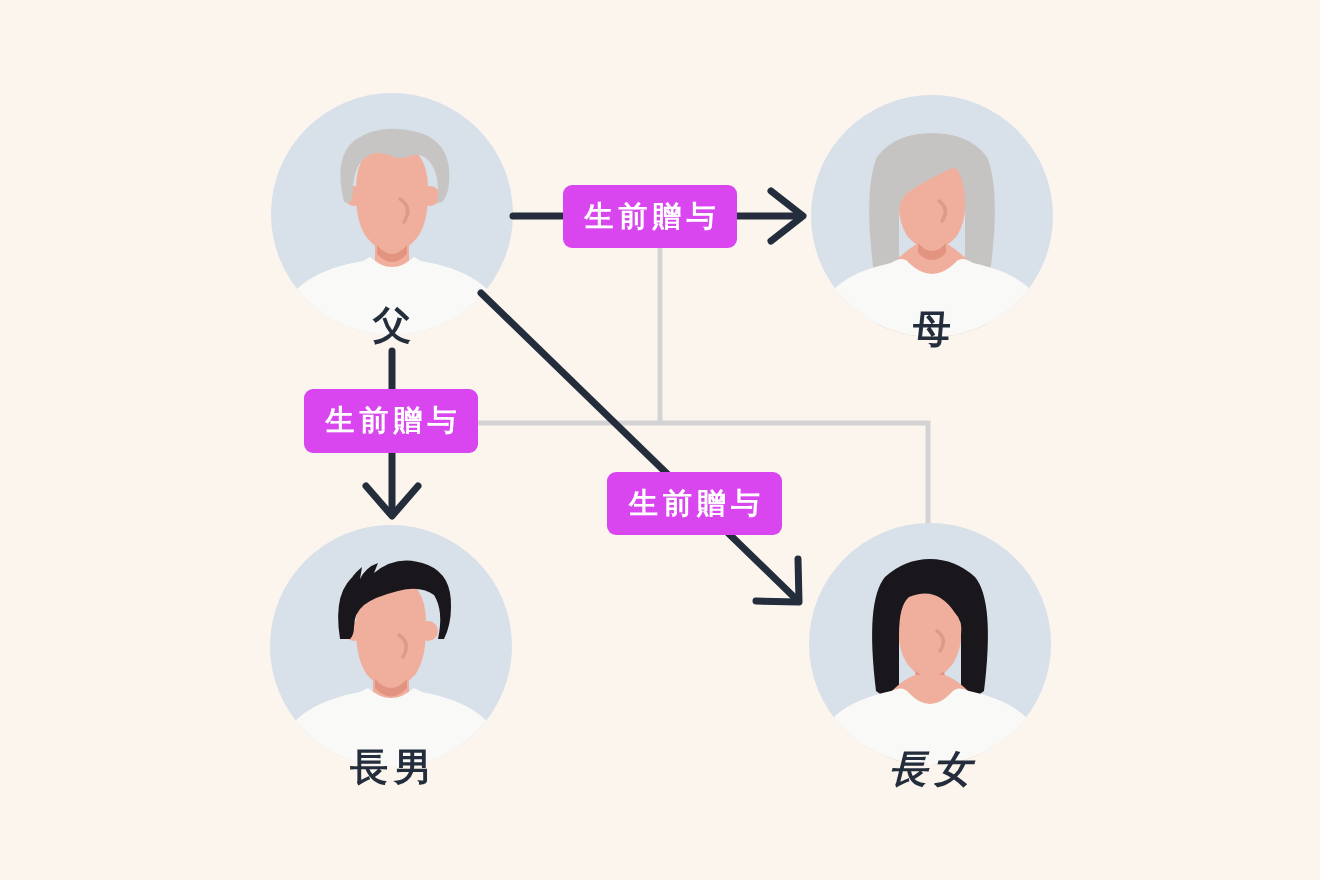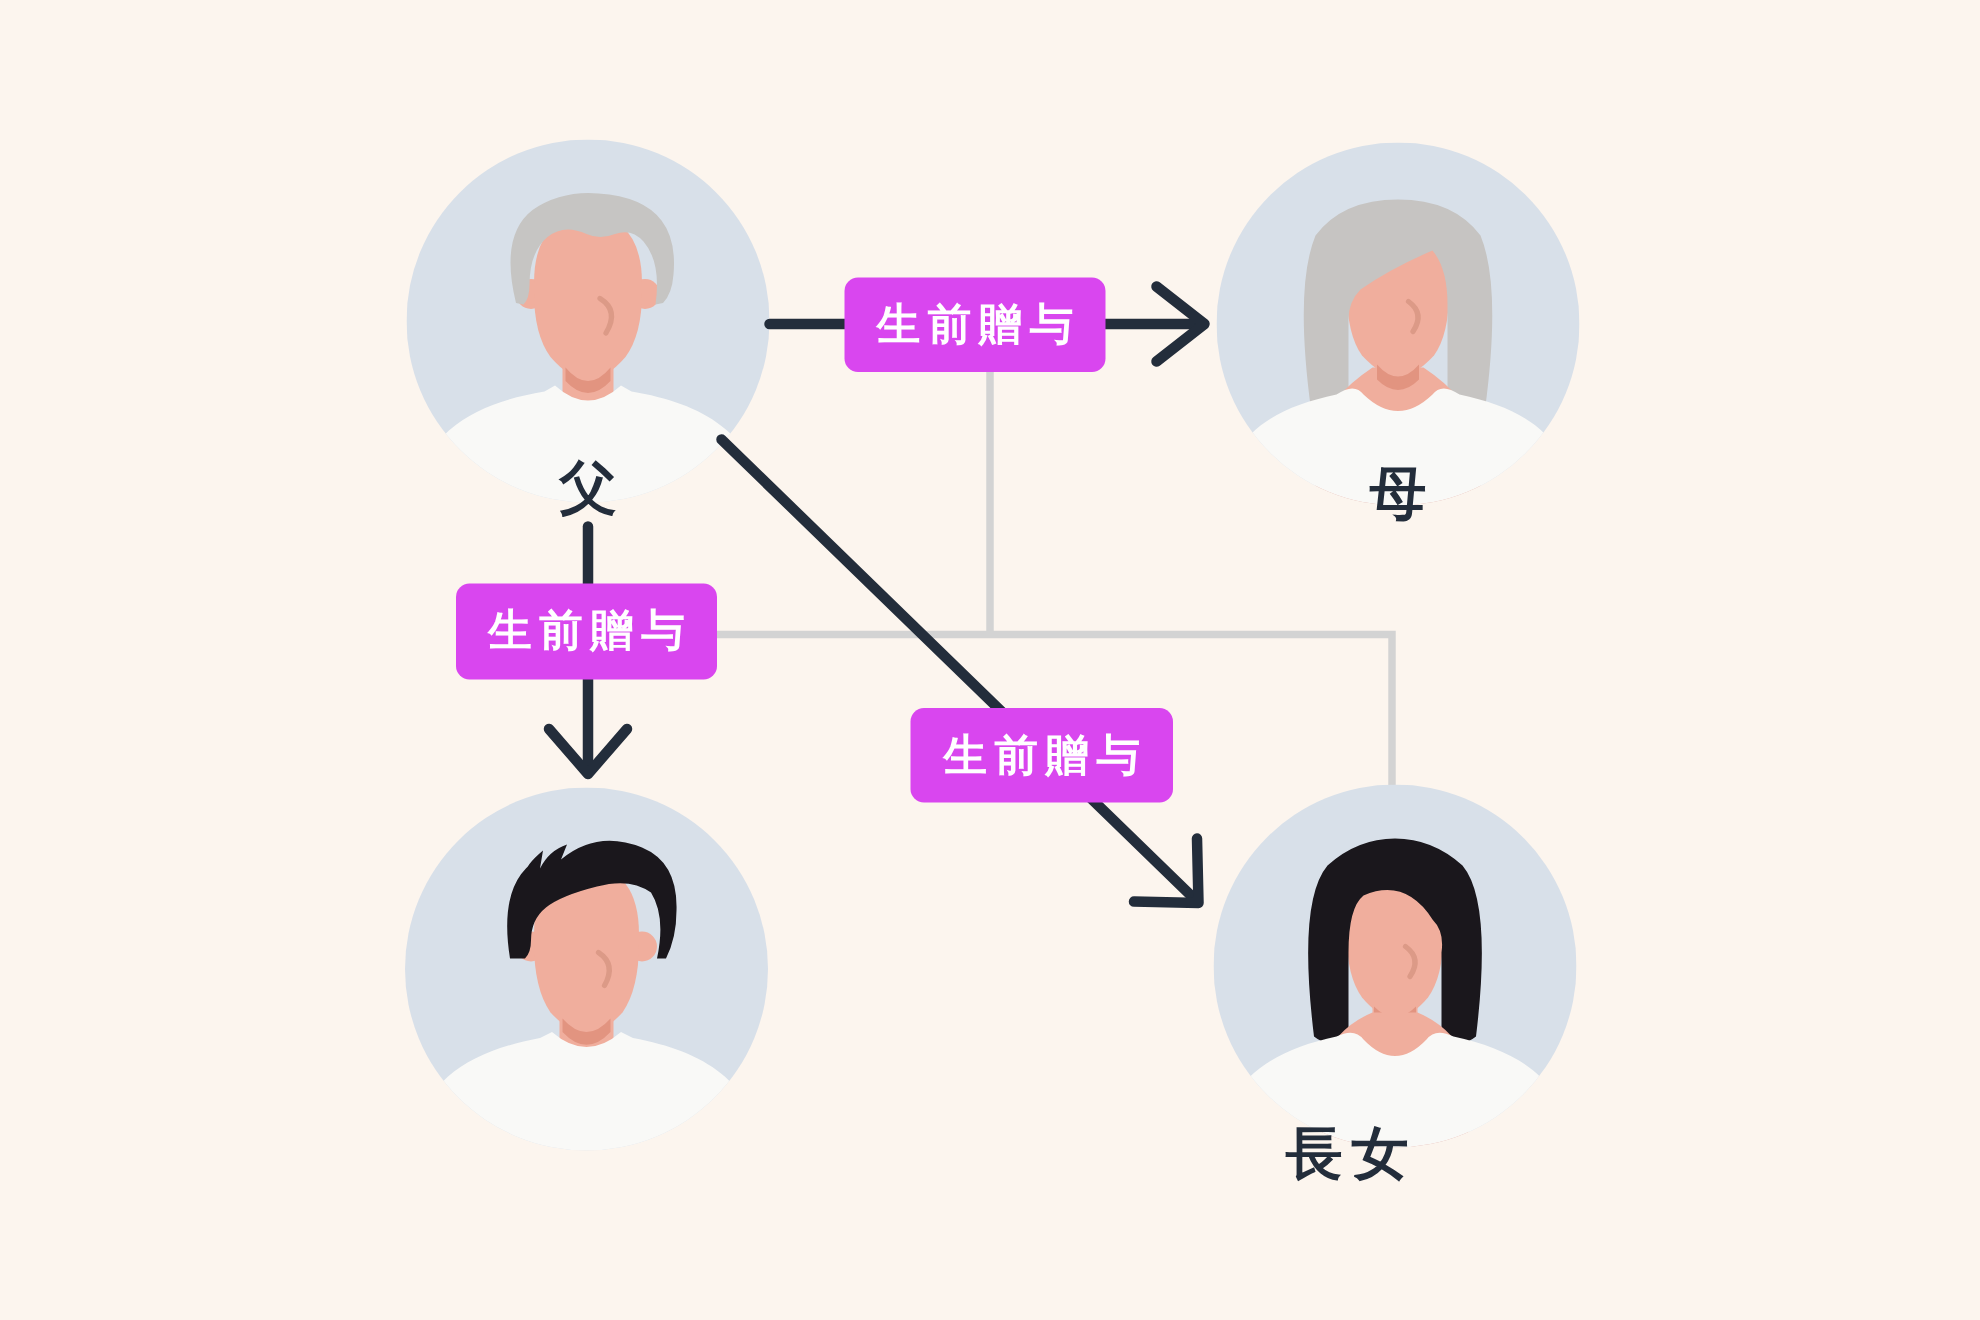--- a/index.html
+++ b/index.html
@@ -32,21 +32,21 @@
     color:#FFFFFF;font-size:29px;font-weight:700;
     letter-spacing:5px;text-indent:5px;
   }
   .node-father{left:271px;top:93px;}
   .node-mother{left:811px;top:95px;}
   .node-son{left:270px;top:525px;}
   .node-daughter{left:809px;top:523px;}
   .lbl-father{left:271px;top:300px;}
   .lbl-mother{left:811px;top:304px;}
   .lbl-son{left:270px;top:742px;}
-  .lbl-daughter{left:777px;top:744px;}
+  .lbl-daughter{left:809px;top:744px;font-style:italic;}
   .edge1{left:563px;top:185px;width:174px;height:63px;}
   .edge2{left:304px;top:389px;width:174px;height:64px;}
   .edge3{left:607px;top:472px;width:175px;height:63px;}
 </style>
 </head>
 <body>
 
 <div class="canvas">
 
   <svg class="layer layer-gray">
@@ -153,19 +153,20 @@
       </g>
       <g>
         <path d="M481 293 L795 598"></path>
         <path d="M756 601 L799 602 L798 559"></path>
       </g>
     </g>
   </svg>
 
   <div class="node-label single lbl-father">父</div>
   <div class="node-label single lbl-mother">母</div>
+  <div class="node-label lbl-son">長男</div>
   <div class="node-label lbl-daughter">長女</div>
 
   <div class="edge-label edge1">生前贈与</div>
   <div class="edge-label edge2">生前贈与</div>
   <div class="edge-label edge3">生前贈与</div>
 
 </div>
 
 </body></html>

